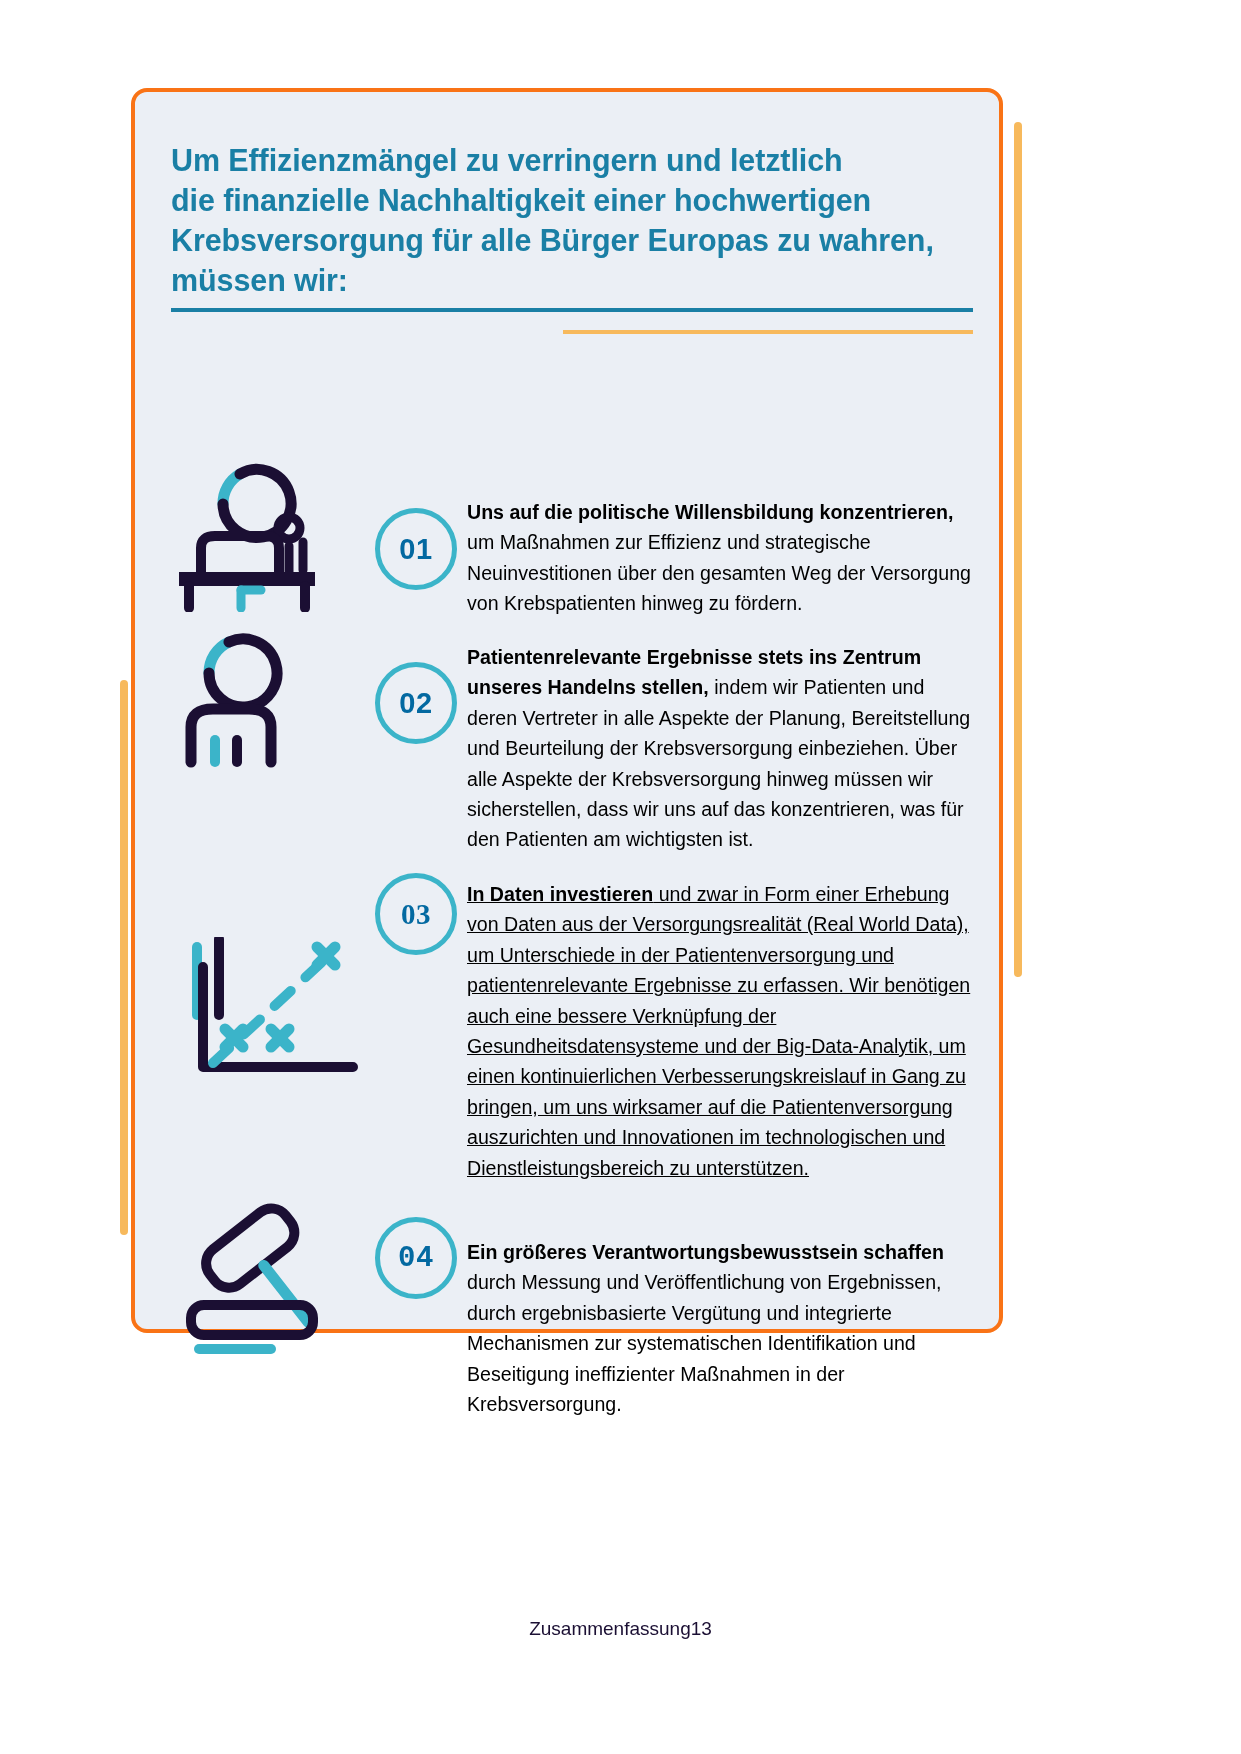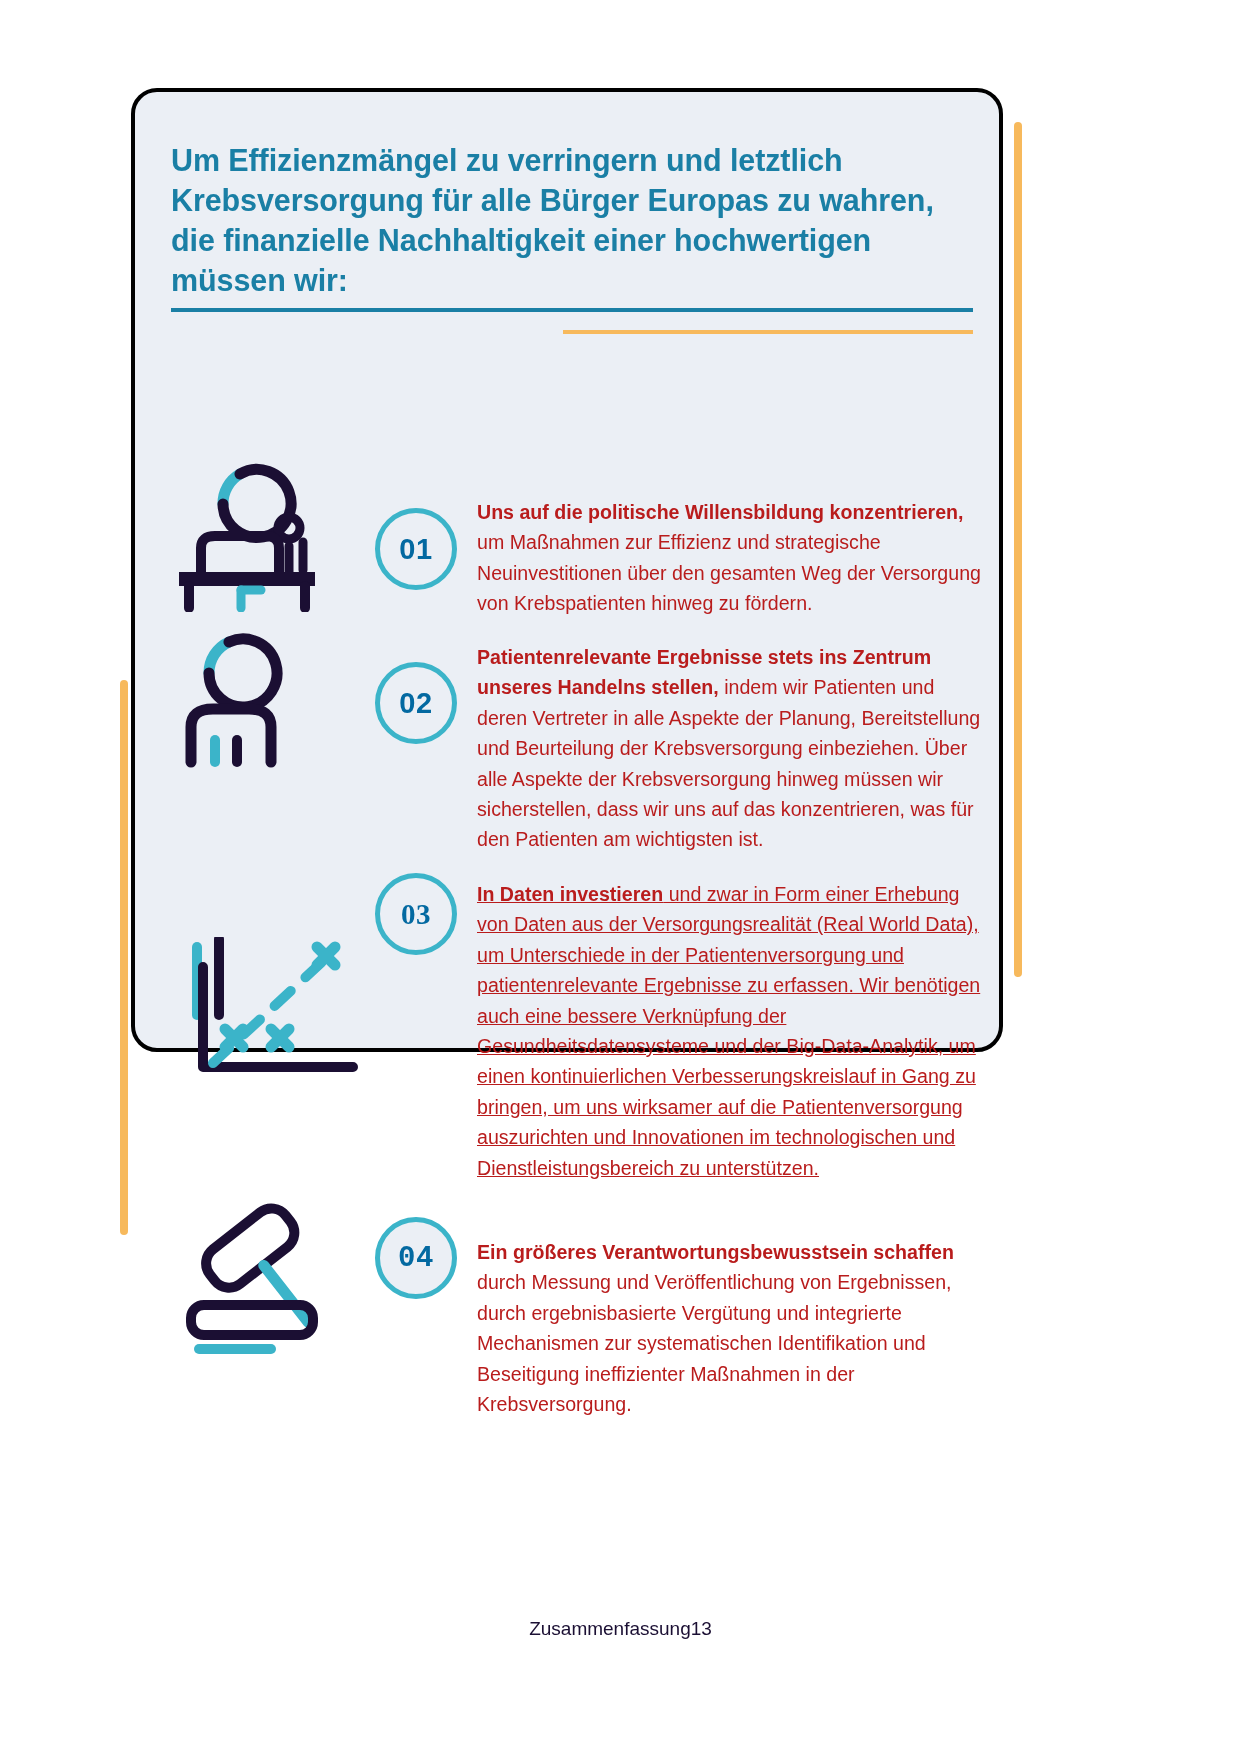--- a/index.html
+++ b/index.html
@@ -33,24 +33,24 @@
     width: 8px;
     height: 555px;
   }
 
   
   .card {
     position: absolute;
     left: 131px;
     top: 88px;
     width: 872px;
-    height: 964px;
+    height: 1245px;
     background: #ebeff5;
-    border: 4px solid #000000;
-    border-radius: 26px;
+    border: 4px solid #f97316;
+    border-radius: 16px;
     box-sizing: border-box;
   }
 
   
   .heading {
     position: absolute;
     left: 36px;
     top: 48px;
     width: 810px;
     color: #1a7fa5;
@@ -108,23 +108,23 @@
     font-size: 29px;
     font-weight: bold;
     display: flex;
     align-items: center;
     justify-content: center;
     letter-spacing: 0.5px;
     background: #ebeff5;
   }
   .body-text {
     position: absolute;
-    left: 342px;
+    left: 332px;
     width: 510px;
-    color: #b91c1c;
+    color: #000000;
     font-size: 19.6px;
     line-height: 30.4px;
   }
   .body-text b {
     font-weight: bold;
   }
 
   
   .item-1 .badge     { top: 96px; }
   .item-1 .body-text { top: 85px; }
@@ -157,22 +157,22 @@
 </head>
 <body>
 
 <div class="orange-bar orange-bar-right"></div>
 <div class="orange-bar orange-bar-left"></div>
 
 <div class="card">
 
   <div class="heading">
     <div>Um Effizienzmängel zu verringern und letztlich</div>
+    <div>die finanzielle Nachhaltigkeit einer hochwertigen</div>
     <div>Krebsversorgung für alle Bürger Europas zu wahren,</div>
-    <div>die finanzielle Nachhaltigkeit einer hochwertigen</div>
     <div>müssen wir:</div>
   </div>
 
   <div class="rule-teal"></div>
   <div class="rule-orange"></div>
 
   <div class="item item-1">
     <div class="icon-slot">
       <svg width="200" height="190" viewBox="0 0 200 190">
         <path d="M48 82 A34 34 0 0 1 65 52" stroke="#3bb4c9" stroke-width="11" fill="none" stroke-linecap="round"></path>

